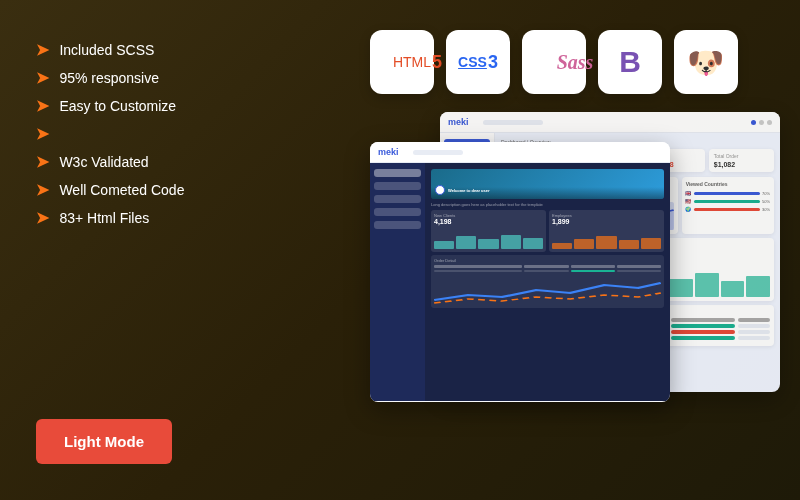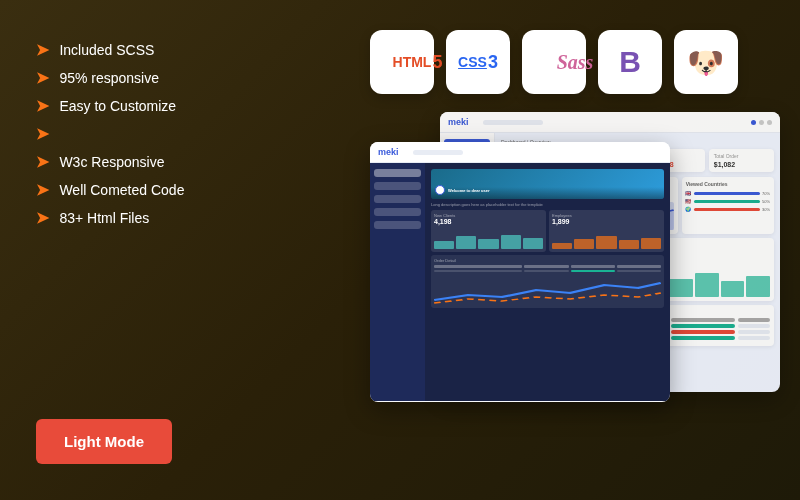--- a/index.html
+++ b/index.html
@@ -439,21 +439,21 @@
           </li>
           <li>
             <span class="arrow-icon">➤</span>
             <span>Easy to Customize</span>
           </li>
           <li>
             <span class="arrow-icon">➤</span>
           </li>
           <li>
             <span class="arrow-icon">➤</span>
-            <span>W3c Responsive</span>
+            <span>W3c Validated</span>
           </li>
           <li>
             <span class="arrow-icon">➤</span>
             <span>Well Cometed Code</span>
           </li>
           <li>
             <span class="arrow-icon">➤</span>
             <span>83+ Html Files</span>
           </li>
         </ul>
@@ -462,21 +462,21 @@
     <div class="buttons-row">
       <button class="btn-light">Light Mode</button>
     </div>
 
   </div>
 
   <div class="right-panel">
 
     <div class="tech-icons-row">
       <div class="tech-icon html">
-        <span style="font-size:14px; font-weight:700; color:#e44d26;padding-left:31px;">HTML</span>
+        <span style="font-size:14px; font-weight:400; color:#e44d26;padding-left:31px;">HTML</span>
         <span style="font-size:18px; font-weight:900; color:#e44d26; margin-left:1px;">5</span>
       </div>
       <div class="tech-icon css">
         <span style="font-size:14px; font-weight:900; color:#2965f1;text-decoration:underline;">CSS</span>
         <span style="font-size:18px; font-weight:900; color:#2965f1; margin-left:1px;">3</span>
       </div>
       <div class="tech-icon sass">
         <span style="font-family:Georgia,serif; font-size:20px; font-weight:700; color:#cf649a;margin-left:42px;">Sass</span>
       </div>
       <div class="tech-icon bootstrap">

